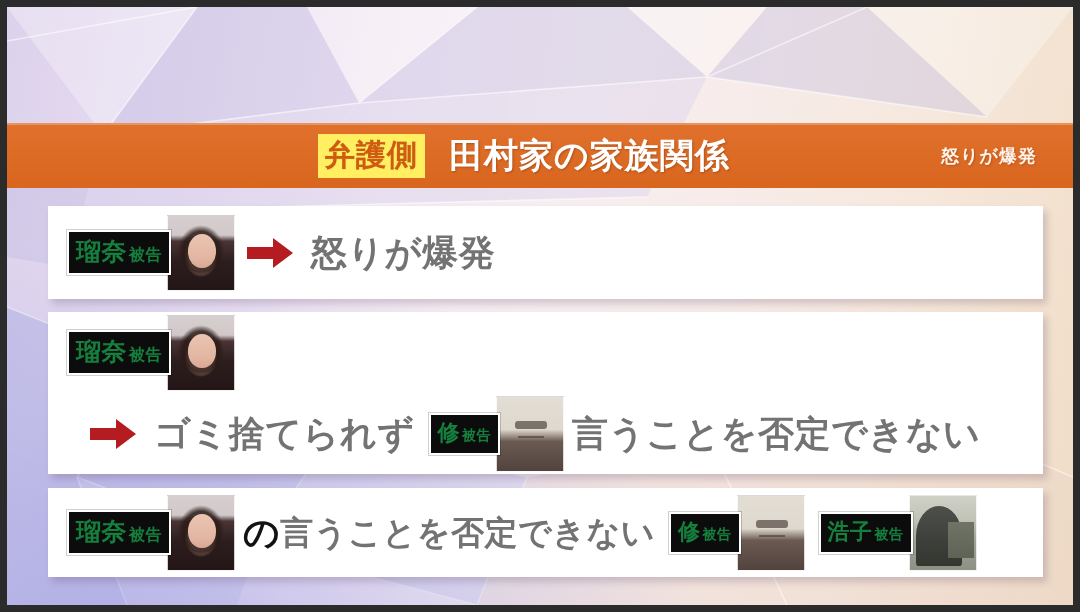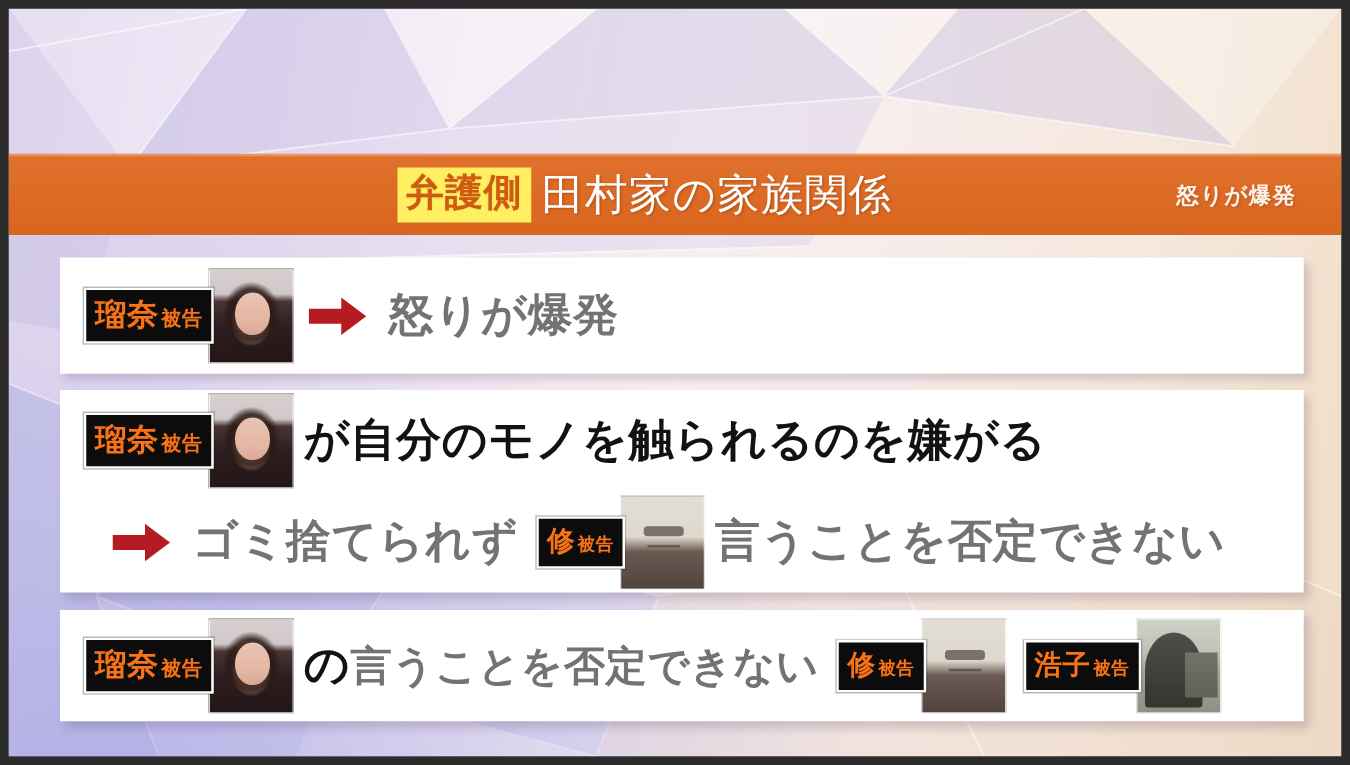--- a/index.html
+++ b/index.html
@@ -81,23 +81,23 @@
     font-size: 30px;
     line-height: 1;
     padding: 6px 7px 8px 7px;
     letter-spacing: 1px;
     text-shadow: 0 0 1px rgba(0,0,0,.25);
   }
 
   .title-main {
     color: #ffffff;
     font-size: 34px;
-    font-weight: 400;
+    font-weight: 700;
     letter-spacing: 1px;
-    margin-left: 8px;
+    margin-left: 24px;
     text-shadow: 1px 1px 2px rgba(120,50,10,.45);
   }
 
   .title-source {
     position: absolute;
     right: 36px;
     color: #fdf3e9;
     font-size: 18px;
     font-weight: 700;
     letter-spacing: 1px;
@@ -125,21 +125,21 @@
     white-space: nowrap;
   }
   .card.two-line .line { height: 50%; }
   .card.two-line .line.l1 { padding-left: 19px; }
   .card.two-line .line.l2 { padding-left: 30px; }
 
   
   .nametag {
     position: relative;
     background: #0c0c0c;
-    color: #f97316;
+    color: #15803d;
     display: inline-flex;
     align-items: baseline;
     padding: 3px 7px 5px 7px;
     border: 2px solid #ffffff;
     z-index: 3;
     box-shadow: 0 0 0 1px rgba(0,0,0,.18);
     text-align: center;
   }
   .nametag .nm {
     font-size: 25px;
@@ -336,21 +336,20 @@
     </div>
 
     <div class="card two-line" id="card2">
 
       <div class="line l1">
         <span class="nametag">
           <span class="nm">瑠奈</span>
           <span class="sfx">被告</span>
         </span>
         <span class="photo runa"></span>
-        <span class="txt k">が自分のモノを触られるのを嫌がる</span>
       </div>
 
       <div class="line l2">
         <span class="arrow">
           <svg width="46" height="30" viewBox="0 0 46 30">
             <polygon points="0,9 26,9 26,0 46,15 26,30 26,21 0,21" fill="#b41c22"></polygon>
           </svg>
         </span>
         <span class="txt r">ゴミ捨てられず</span>
         <span class="spacer"></span>

